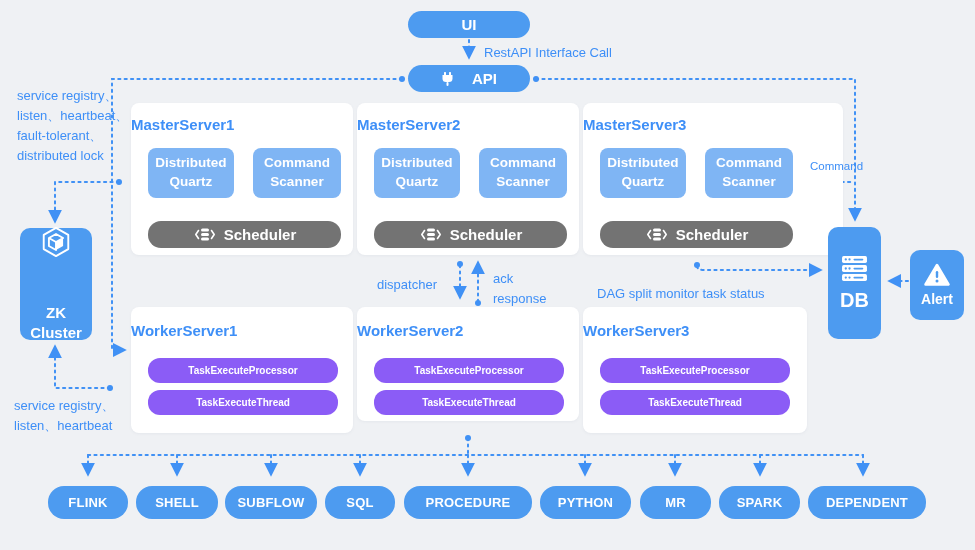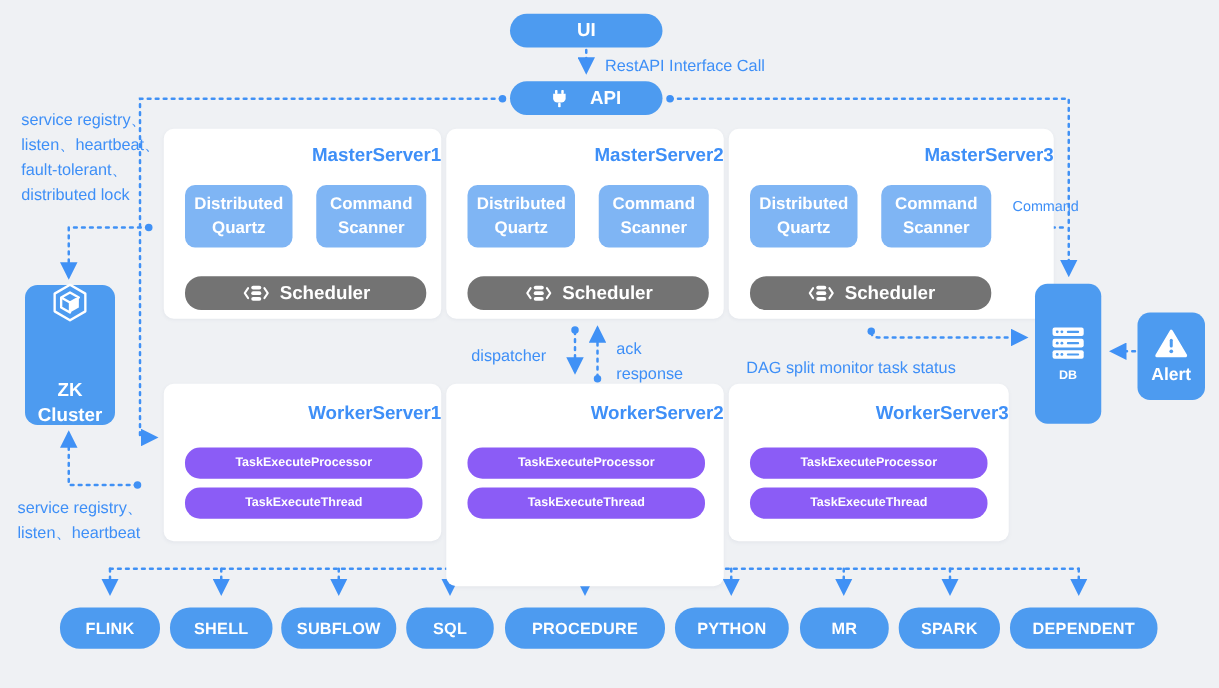--- a/index.html
+++ b/index.html
@@ -12,21 +12,21 @@
 
   .pill {
     background:#4d9bf0; color:#fff; border-radius:14px;
     display:flex; align-items:center; justify-content:center;
     font-weight:bold; font-size:15px; gap:6px;
   }
   .card {
     position:absolute; z-index:2; background:#ffffff; border-radius:8px;
     box-shadow:0 1px 3px rgba(120,130,150,0.08);
   }
-  .card-title { color:#3e8ff7; font-size:15px; text-align:right; margin-top:13px; font-weight:bold; }
+  .card-title { color:#3e8ff7; font-size:15px; text-align:left; margin-top:13px; font-weight:bold; }
   .inner-box {
     position:absolute; background:#7fb5f4; color:#fff; border-radius:8px;
     display:flex; align-items:center; justify-content:center; text-align:center;
     font-size:13.5px; line-height:1.4; font-weight:bold;
   }
   .quartz  { left:17px;  top:45px; width:86px; height:50px; }
   .scanner { left:122px; top:45px; width:88px; height:50px; }
   .sched {
     position:absolute; left:17px; top:118px; width:193px; height:27px;
     background:#737373; color:#fff; border-radius:13px;
@@ -206,21 +206,21 @@
     </span>
     <span>Scheduler</span>
   </div>
 </div>
 
 <div class="lbl" style="left:377px; top:277px;">dispatcher</div>
 <div class="lbl" style="left:493px; top:269px; width:72px; line-height:1.5;">ack response</div>
 <div class="lbl" style="left:810px; top:160px; font-size:11.5px;">Command</div>
 <div class="lbl" style="left:597px; top:286px;">DAG split monitor task status</div>
 
-<div class="bigbox" style="left:828px; top:227px; width:53px; height:112px; font-size:10px;">
+<div class="bigbox" style="left:828px; top:227px; width:53px; height:112px; font-size:20px;">
   <span style="display:flex; margin-bottom:7px;">
     <svg width="27" height="27" viewBox="0 0 26 26">
       <g fill="#fff">
         <rect x="1" y="1" width="24" height="6.6" rx="1.6"></rect>
         <rect x="1" y="9.7" width="24" height="6.6" rx="1.6"></rect>
         <rect x="1" y="18.4" width="24" height="6.6" rx="1.6"></rect>
       </g>
       <g fill="#4d9bf0">
         <circle cx="4.6" cy="4.3" r="1.1"></circle>
           <circle cx="8.2" cy="4.3" r="1.1"></circle>
@@ -247,21 +247,21 @@
   </span>
   <span>Alert</span>
 </div>
 
 <div class="card" style="left:131px; top:307px; width:222px; height:126px;">
   <div class="card-title" style="margin-top:15px;">WorkerServer1</div>
   <div class="wpill proc">TaskExecuteProcessor</div>
   <div class="wpill thread">TaskExecuteThread</div>
 </div>
 
-<div class="card" style="left:357px; top:307px; width:222px; height:162px;">
+<div class="card" style="left:357px; top:307px; width:222px; height:114px;">
   <div class="card-title" style="margin-top:15px;">WorkerServer2</div>
   <div class="wpill proc">TaskExecuteProcessor</div>
   <div class="wpill thread">TaskExecuteThread</div>
 </div>
 
 <div class="card" style="left:583px; top:307px; width:224px; height:126px;">
   <div class="card-title" style="margin-top:15px;">WorkerServer3</div>
   <div class="wpill proc">TaskExecuteProcessor</div>
   <div class="wpill thread">TaskExecuteThread</div>
 </div>

